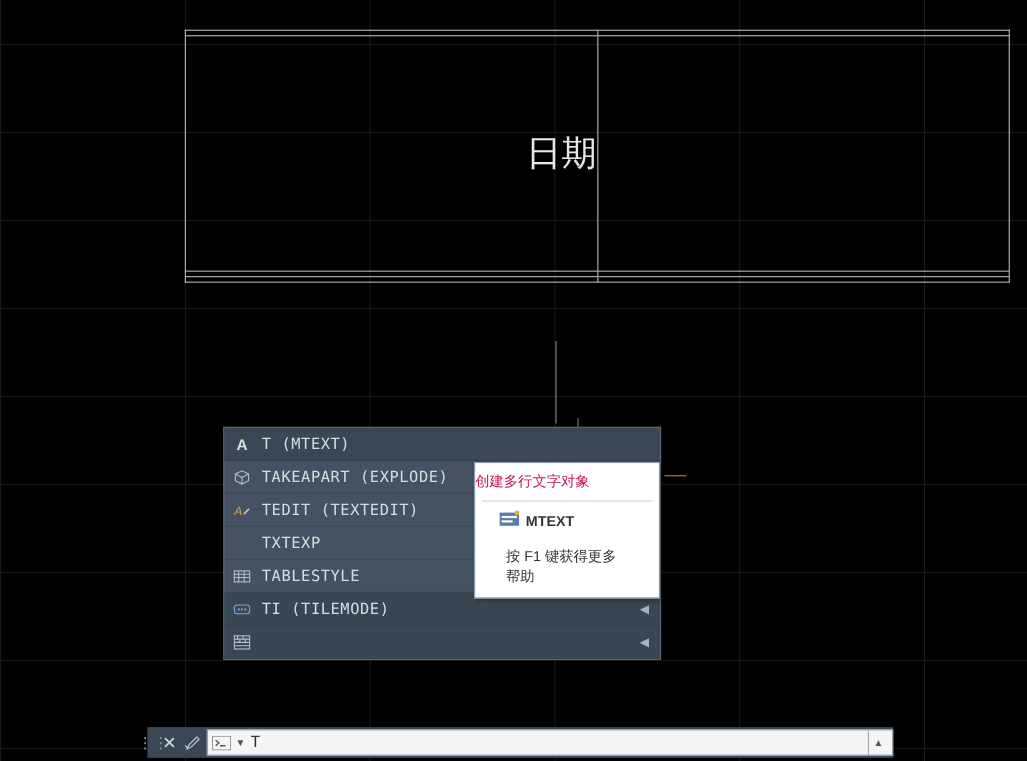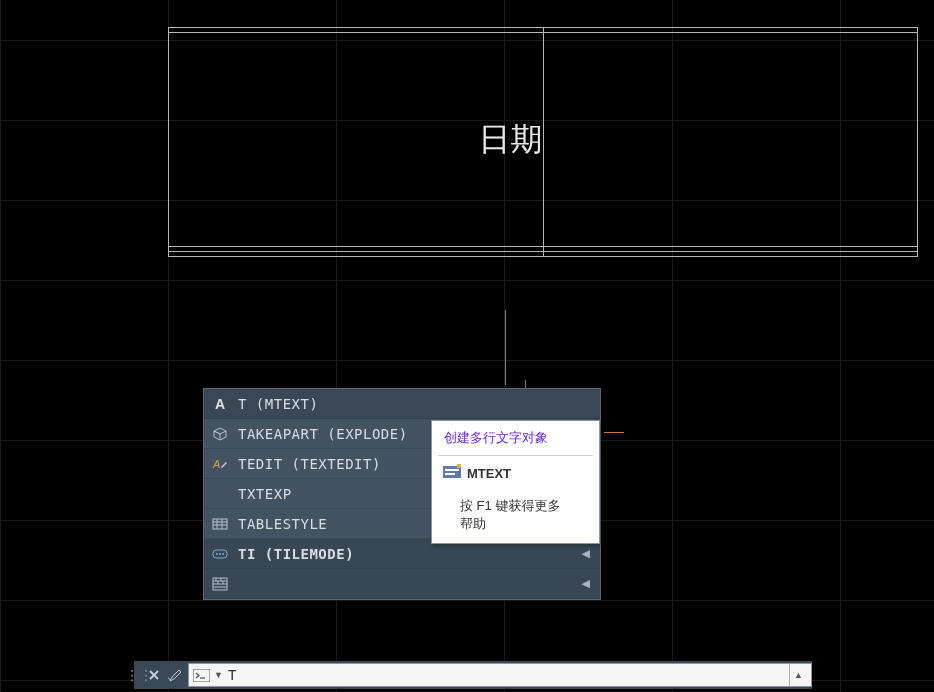--- a/index.html
+++ b/index.html
@@ -99,21 +99,21 @@
       height: 16px;
       display: flex;
       align-items: center;
       justify-content: center;
       flex-shrink: 0;
     }
     .ac-item .label {
       font-family: Consolas, monospace;
       letter-spacing: 0.5px;
     }
-    .ac-item .label.bold { font-weight: bold; }
+    .ac-item .label.bold { font-weight: normal; }
     .ac-item .arrow {
       position: absolute;
       right: 10px;
       color: #aab3bd;
       font-size: 11px;
     }
     
     .ac-header-icons {
       position: absolute;
       right: 6px;
@@ -143,32 +143,32 @@
       position: absolute;
       left: 431px;
       top: 420px;
       width: 169px;
       background: #fff;
       border: 1px solid #8898a8;
       box-shadow: 2px 2px 4px rgba(0,0,0,0.3);
       font-size: 13px;
     }
     .tooltip-row {
-      padding: 8px 12px;
-      color: #6d28d9;
+      padding: 8px 0;
+      color: #be185d;
     }
     .tooltip-sep {
       height: 1px;
       background: #d0d0d0;
       margin: 0 6px;
     }
     .tooltip-row2 {
       display: flex;
       align-items: center;
-      padding: 8px 11px;
+      padding: 8px 22px;
       gap: 6px;
     }
     .tooltip-row2 .tlabel {
       font-weight: bold;
       color: #333;
     }
     .tooltip-row3 {
       padding: 6px 28px 10px;
       color: #333;
     }

